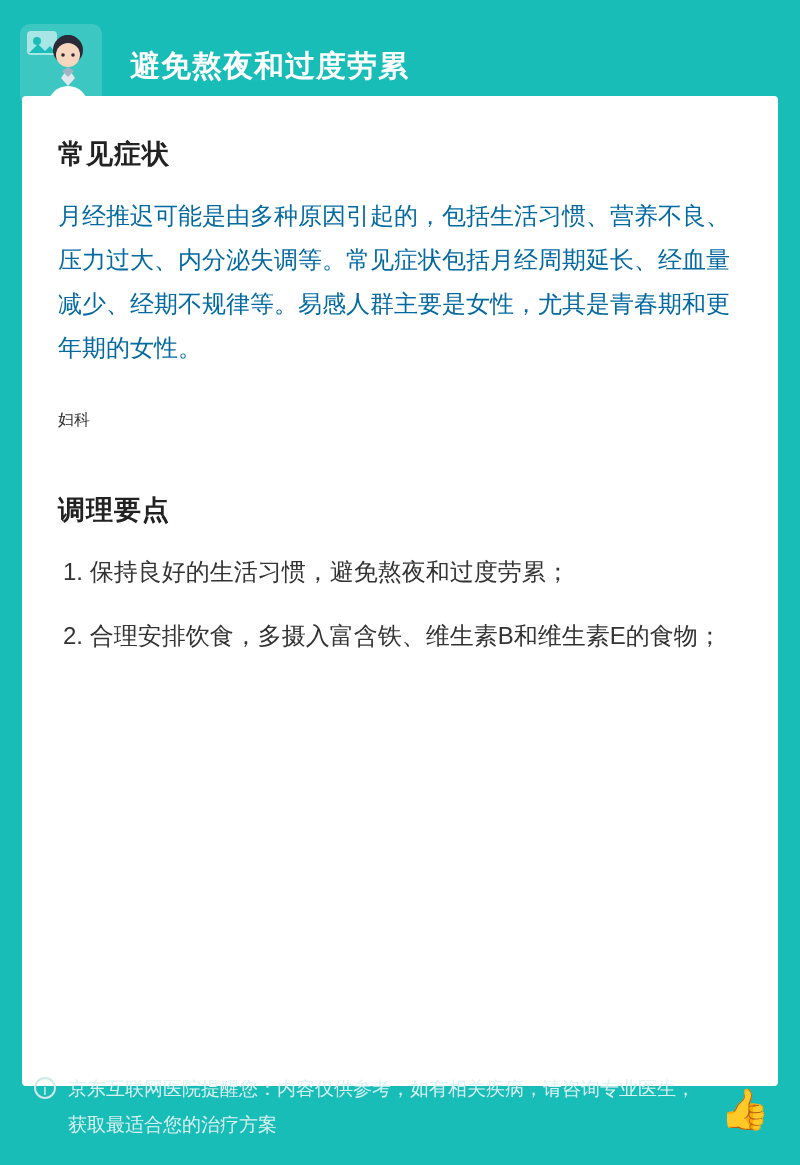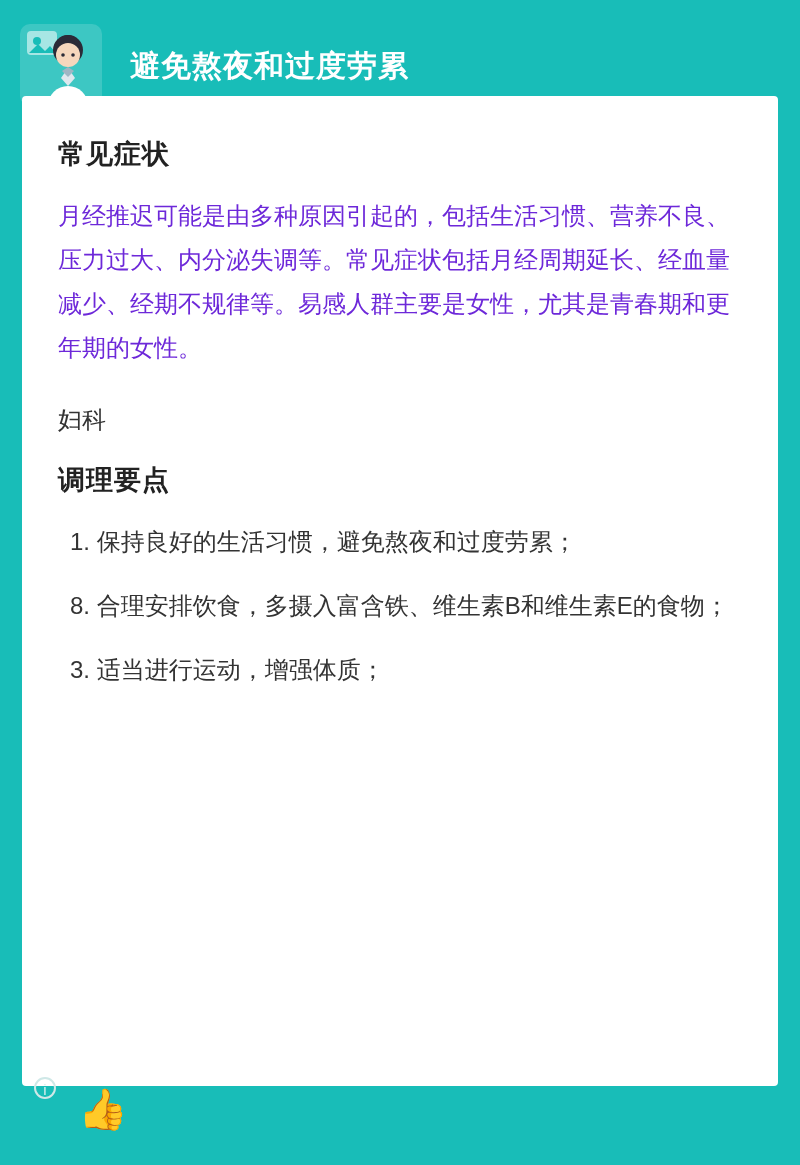--- a/index.html
+++ b/index.html
@@ -46,37 +46,37 @@
     letter-spacing: 1px;
   }
   h2.section {
     font-size: 27px;
     font-weight: bold;
     color: #222222;
     margin: 10px 0 22px 0;
     letter-spacing: 1px;
   }
   h2.section.tight {
-    margin-top: 22px;
+    margin-top: 52px;
   }
   p.body {
     font-size: 24px;
     line-height: 44px;
-    color: #6d28d9;
+    color: #0369a1;
     margin: 0 0 30px 0;
   }
   p.plain {
-    font-size: 24px;
+    font-size: 16px;
     line-height: 40px;
     color: #333333;
     margin: 0 0 10px 0;
   }
   ol.points {
     list-style: none;
-    margin: 12px;
+    margin: 5px;
     padding: 0;
   }
   ol.points li {
     font-size: 24px;
     line-height: 44px;
     color: #333333;
     margin-bottom: 20px;
   }
   .footer {
     position: absolute;
@@ -143,24 +143,24 @@
   <div class="card">
 
     <h2 class="section">常见症状</h2>
     <p class="body">月经推迟可能是由多种原因引起的，包括生活习惯、营养不良、压力过大、内分泌失调等。常见症状包括月经周期延长、经血量减少、经期不规律等。易感人群主要是女性，尤其是青春期和更年期的女性。</p>
 
     <p class="plain">妇科</p>
 
     <h2 class="section tight">调理要点</h2>
     <ol class="points">
       <li>1. 保持良好的生活习惯，避免熬夜和过度劳累；</li>
-      <li>8. 合理安排饮食，多摄入富含铁、维生素B和维生素E的食物；</li>
-      <li>3. 适当进行运动，增强体质；</li>
+      <li>2. 合理安排饮食，多摄入富含铁、维生素B和维生素E的食物；</li>
     </ol>
 
   </div>
 
   <div class="footer">
     <div class="info-icon">i</div>
+    <div class="footer-text">京东互联网医院提醒您：内容仅供参考，如有相关疾病，请咨询专业医生，获取最适合您的治疗方案</div>
     <div class="thumb">👍</div>
   </div>
 
 </div>
 
 </body></html>

